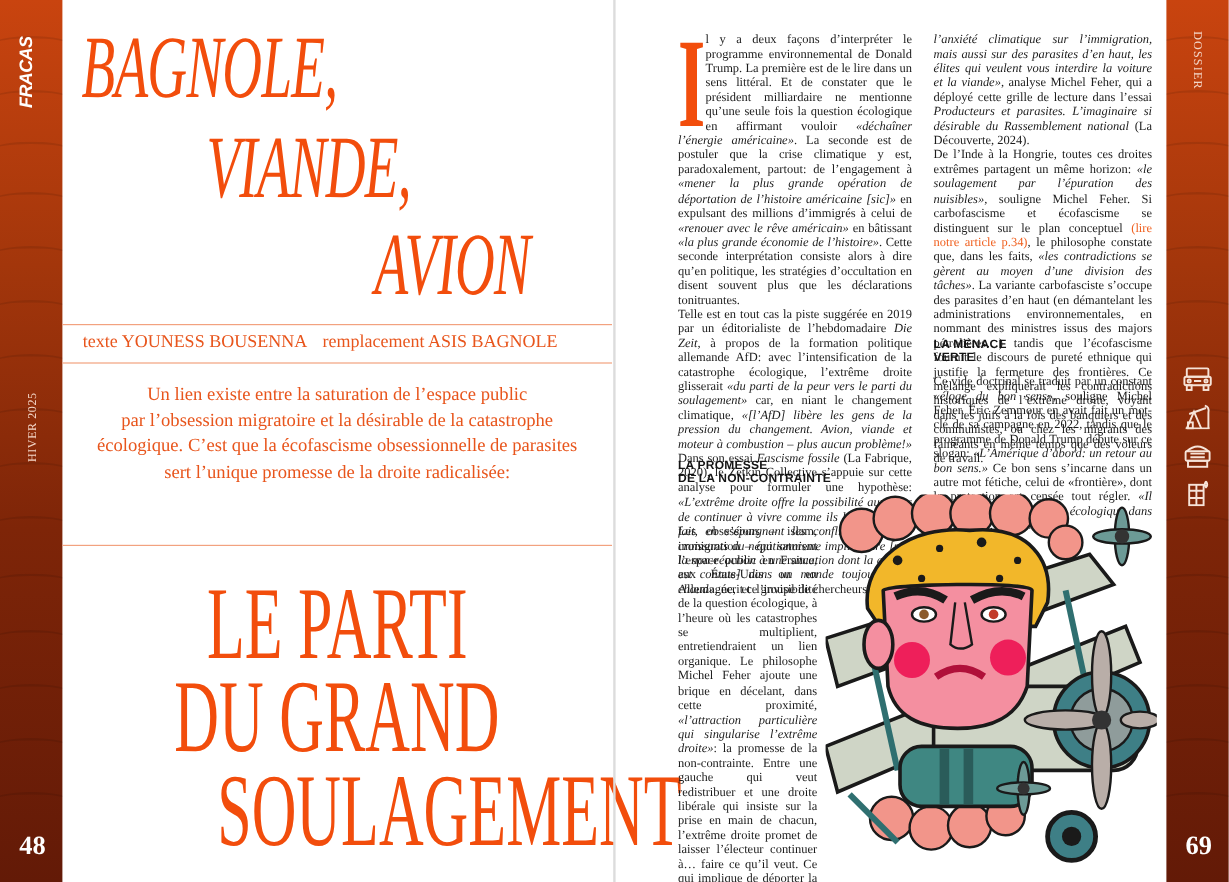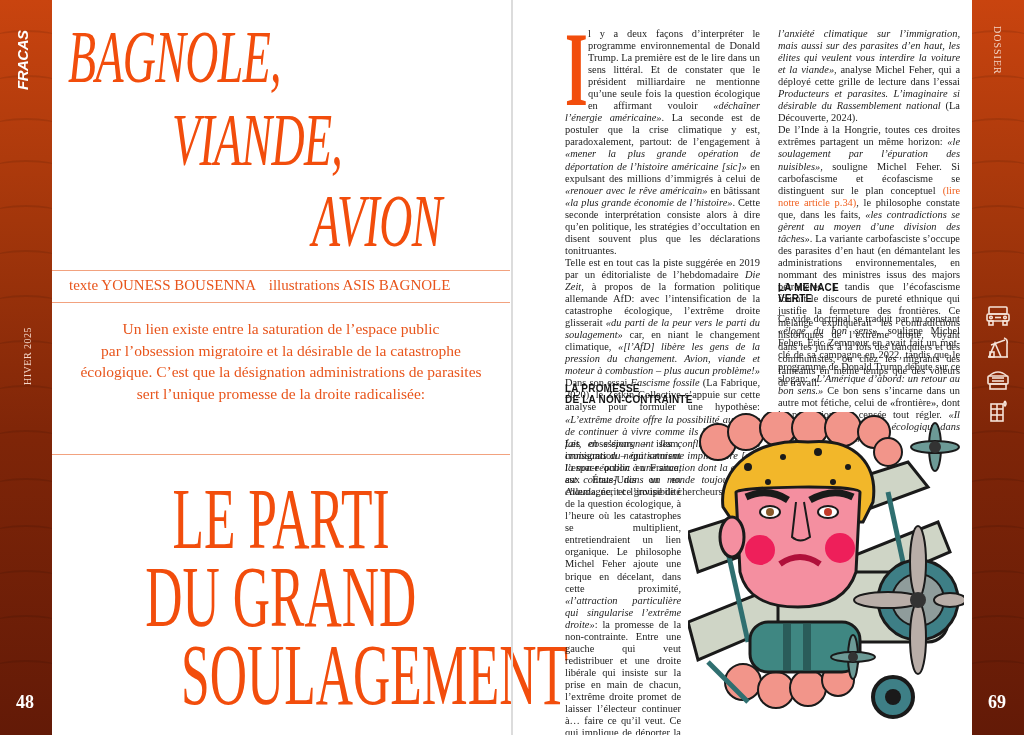--- a/index.html
+++ b/index.html
@@ -17,21 +17,21 @@
       border-top: 2px solid rgba(0,0,0,0.12); opacity: 0.8; }
 
     .vtext { position: absolute; white-space: nowrap; color: #ffffff; }
     .brand-logo { left: 14px; top: 60px; font-family: "Liberation Sans", sans-serif; font-weight: bold;
       font-style: italic; font-size: 15px; letter-spacing: -0.5px; transform-origin: left top;
       transform: rotate(-90deg) translate(-30px, 0); width: 60px; }
     .issue-label { left: 22px; top: 385px; font-size: 10px; letter-spacing: 0.5px; color: #f3d6c8;
       transform-origin: left top; transform: rotate(-90deg); }
     .section-label { left: 1003px; top: 26px; font-size: 10px; letter-spacing: 1px; color: #f3d6c8;
       transform-origin: left top; transform: rotate(90deg); }
-    .page-num { position: absolute; font-weight: bold; font-size: 18px; color: #ffffff; }
+    .page-num { position: absolute; font-weight: bold; font-size: 22px; color: #ffffff; }
     .page-num-left { left: 16px; top: 692px; }
     .page-num-right { left: 988px; top: 692px; }
 
     .icon-stack { position: absolute; left: 985px; top: 304px; width: 26px; display: flex; flex-direction: column; gap: 10px; }
     .icon-stack svg { width: 26px; height: 22px; display: block; }
 
     
     .left-page { position: absolute; left: 52px; top: 0; width: 364px; height: 735px; }
     .title-1 { position: absolute; color: #f24d0c; font-family: "Liberation Serif", serif; font-style: italic;
       font-size: 74px; line-height: 1; transform: scaleX(0.62); transform-origin: left top; letter-spacing: -1px; white-space: nowrap; }
@@ -109,29 +109,29 @@
   <div class="left-page">
     <div class="title-1 t1a">BAGNOLE,</div>
     <div class="title-1 t1b">VIANDE,</div>
     <div class="title-1 t1c">AVION</div>
   </div>
 
   <div class="hr hr-1"></div>
   <div class="byline">
     <span>texte</span>
     <span>YOUNESS BOUSENNA</span><span class="gap"></span>
-    <span>illustrations</span>
+    <span>remplacement</span>
     <span>ASIS BAGNOLE</span>
   </div>
   <div class="hr hr-2"></div>
 
   <div class="standfirst">
     <div>Un lien existe entre la saturation de l’espace public</div>
     <div>par l’obsession migratoire et la désirable de la catastrophe</div>
-    <div>écologique. C’est que la désignation administrations de parasites</div>
+    <div>écologique. C’est que la écofascisme obsessionnelle de parasites</div>
     <div>sert l’unique promesse de la droite radicalisée:</div>
   </div>
 
   <div class="hr hr-3"></div>
 
   <div class="title-2 t2a"><span>LE PARTI</span></div>
   <div class="title-2 t2b"><span>DU GRAND</span></div>
   <div class="title-2 t2c"><span>SOULAGEMENT</span></div>
 
   <div class="gutter"></div>

